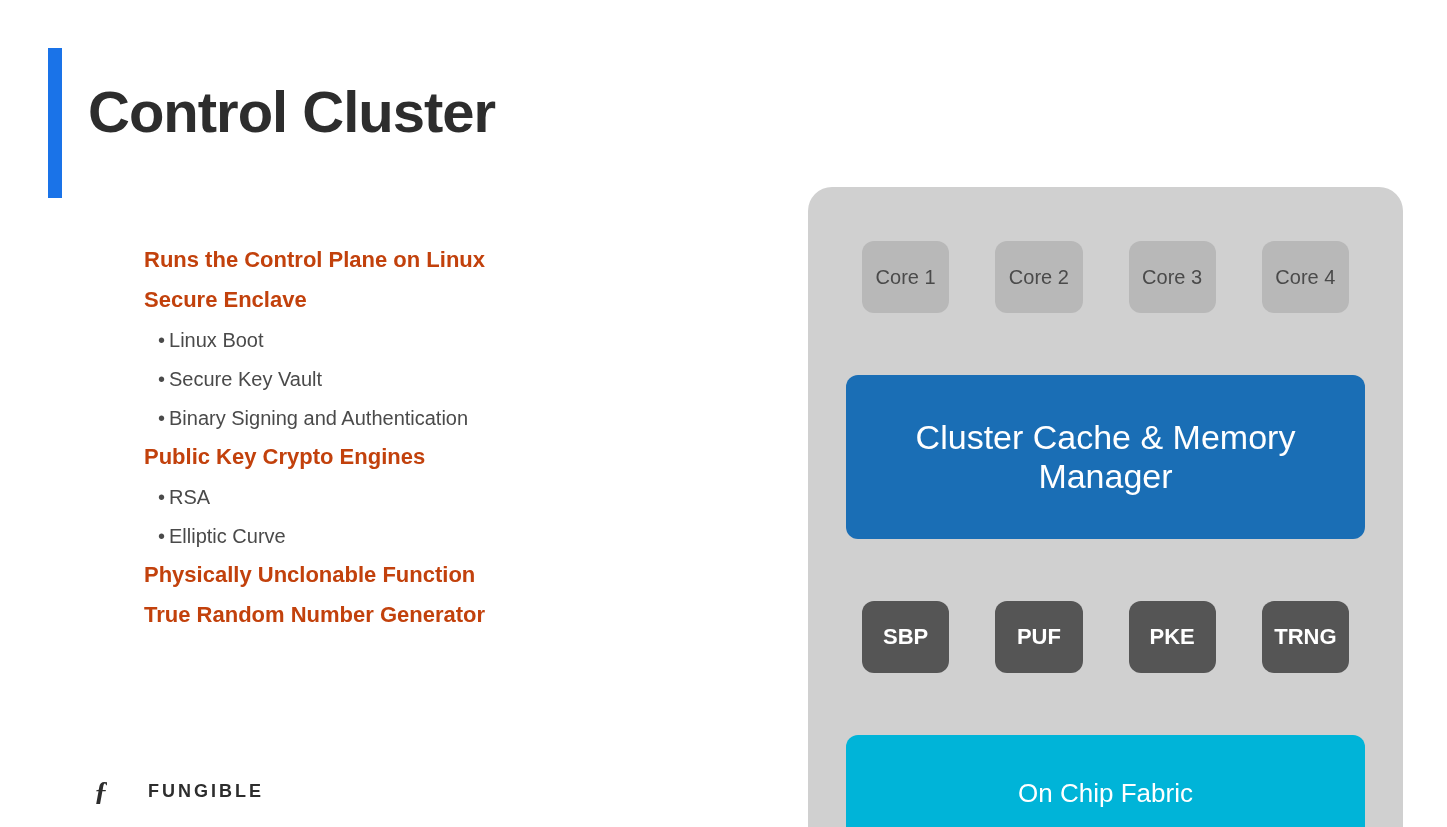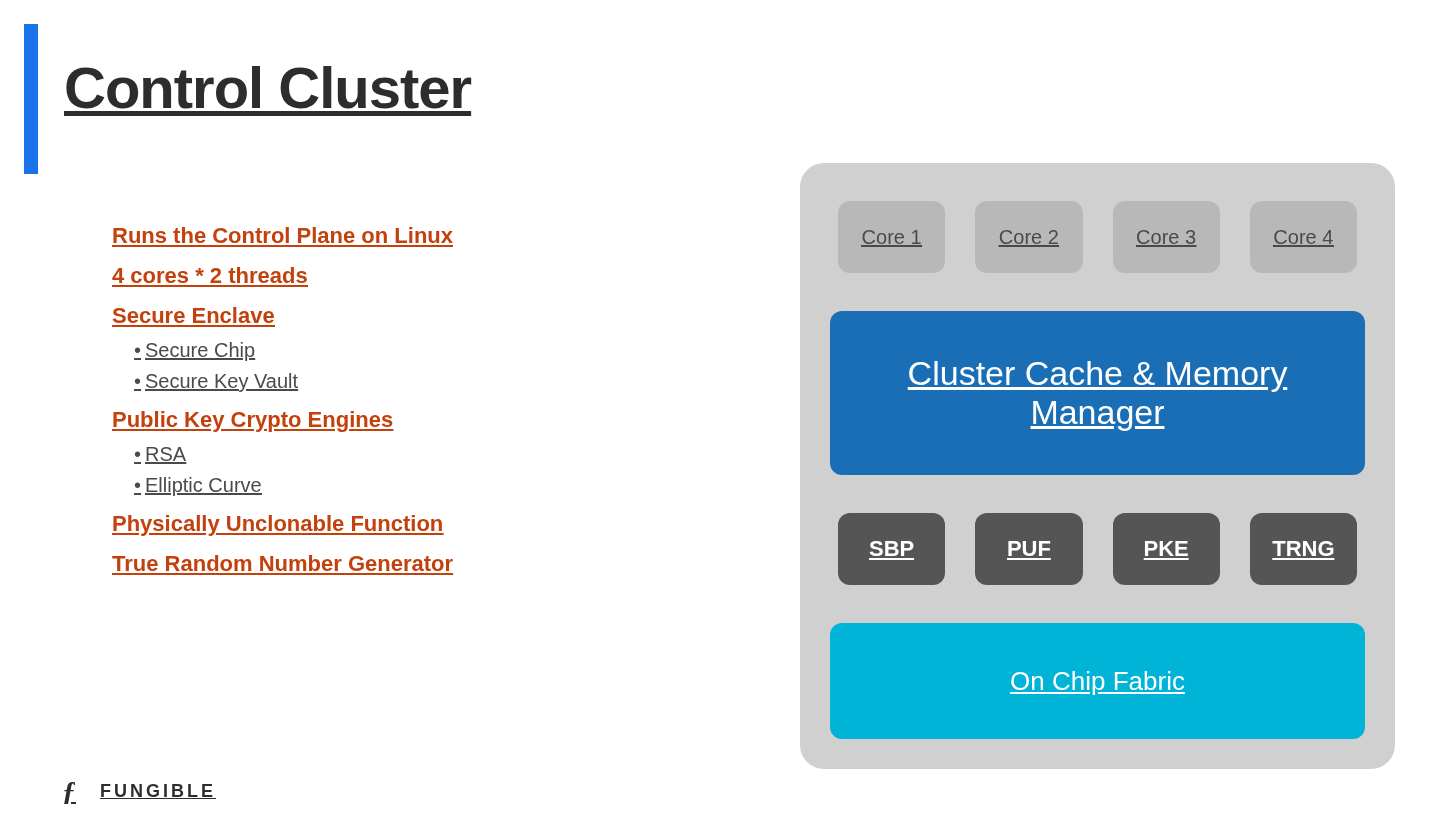--- a/index.html
+++ b/index.html
@@ -1,15 +1,15 @@
 <!DOCTYPE html>
 <html><head>
   <meta charset="utf-8">
   <style>
-    * { box-sizing: border-box; margin: 8px; padding: 0; text-decoration: underline; }
+    * { box-sizing: border-box; margin: 16px; padding: 0; }
     body {
       font-family: -apple-system, BlinkMacSystemFont, 'Helvetica Neue', Arial, sans-serif;
       background: #ffffff;
       width: 1447px;
       min-height: 827px;
       position: relative;
       overflow: hidden;
     }
 
     .blue-bar {
@@ -161,24 +161,24 @@
   </style>
 </head>
 <body>
 
 <div class="blue-bar"></div>
 
 <h1 class="page-title">Control Cluster</h1>
 
 <div class="content-left" id="bullets-container">
     <div class="bullet-main">Runs the Control Plane on Linux</div>
-    <div class="bullet-main">4 cores * 2 threads</div>
     <div class="bullet-main">Secure Enclave</div>
-    <div class="bullet-sub">Secure Chip</div>
+    <div class="bullet-sub">Linux Boot</div>
     <div class="bullet-sub">Secure Key Vault</div>
+    <div class="bullet-sub">Binary Signing and Authentication</div>
     <div class="bullet-main">Public Key Crypto Engines</div>
     <div class="bullet-sub">RSA</div>
     <div class="bullet-sub">Elliptic Curve</div>
     <div class="bullet-main">Physically Unclonable Function</div>
     <div class="bullet-main">True Random Number Generator</div>
   </div>
 
 <div class="diagram">
   <div class="cores-row" id="cores-row">
       <div class="core-box">Core 1</div>

